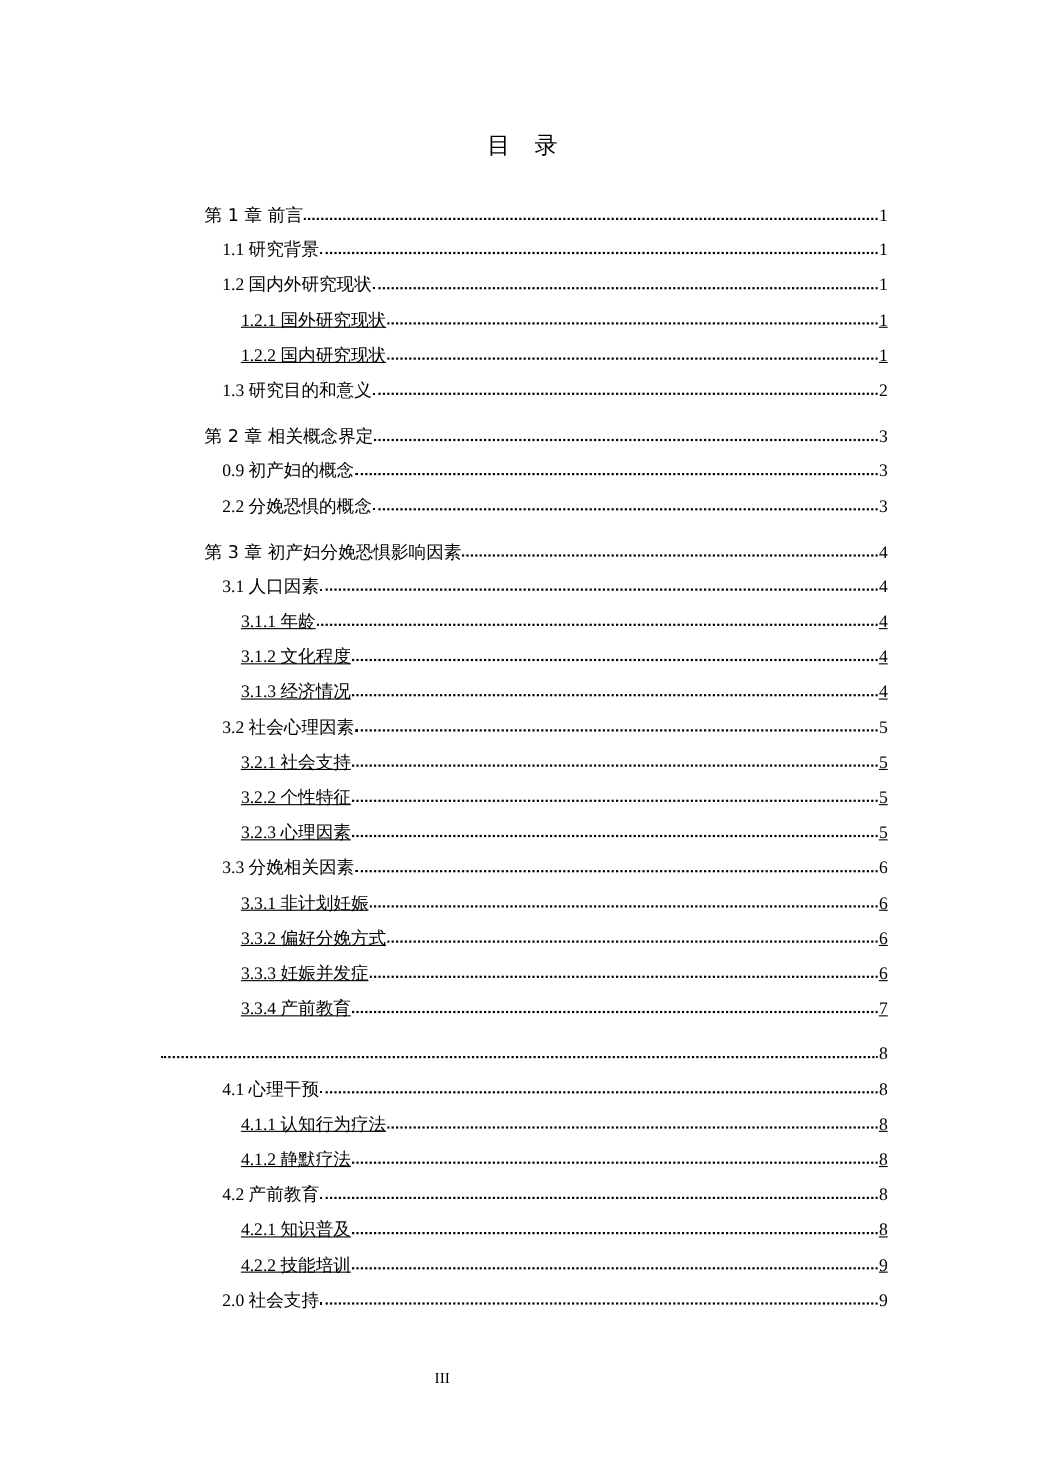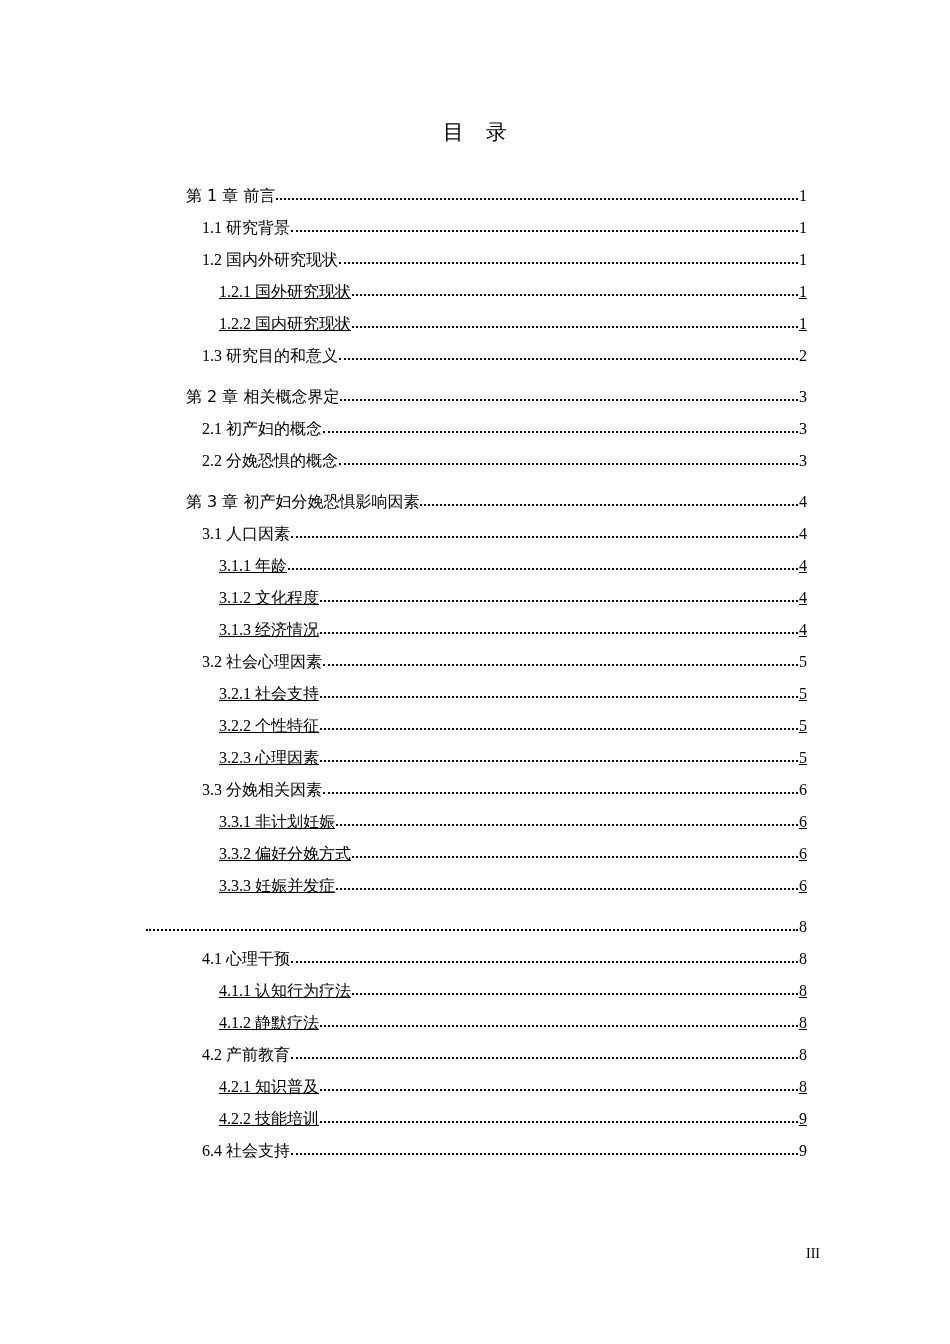--- a/index.html
+++ b/index.html
@@ -13,21 +13,21 @@
            font-size: 16px; white-space: nowrap; }
     .row.chapter { font-family: "DejaVu Sans", "Liberation Sans", sans-serif; font-size: 16px; }
     .row.chapter.gap { margin-top: 9px; text-align: right; }
     .row.l2 { padding-left: 16px; }
     .row.l3 { padding-left: 33px; text-decoration: underline; }
     .row .label { flex: none; margin-left: 41px; }
     .row .leader { flex: 1 1 auto; overflow: hidden; margin: 0 1px; position: relative; height: 14px; }
     .row .leader::before { content: ""; position: absolute; left: 0; right: 0; bottom: 1px;
            border-bottom: 2px dotted #000; }
     .row .page { flex: none; font-family: "Liberation Serif", serif; font-size: 16px; }
-    .footer { position: absolute; top: 1246px; left: 16px; width: 804px; text-align: right;
+    .footer { position: absolute; top: 1246px; left: 0; width: 804px; text-align: center;
               font-family: "Liberation Serif", serif; font-size: 14px; }
   </style>
 </head>
 <body>
 
 <div class="title">目录</div>
 
 <div class="toc">
   <div class="row chapter">
       <span class="label">第 1 章  前言</span>
@@ -59,21 +59,21 @@
       <span class="leader"></span>
       <span class="page">2</span>
     </div>
 
   <div class="row chapter gap">
       <span class="label">第 2 章  相关概念界定</span>
       <span class="leader"></span>
       <span class="page">3</span>
     </div>
   <div class="row l2">
-      <span class="label">2.1 初产妇的概念</span>
+      <span class="label">0.9 初产妇的概念</span>
       <span class="leader"></span>
       <span class="page">3</span>
     </div>
   <div class="row l2">
       <span class="label">2.2 分娩恐惧的概念</span>
       <span class="leader"></span>
       <span class="page">3</span>
     </div>
 
   <div class="row chapter gap">
@@ -134,20 +134,25 @@
   <div class="row l3">
       <span class="label">3.3.2 偏好分娩方式</span>
       <span class="leader"></span>
       <span class="page">6</span>
     </div>
   <div class="row l3">
       <span class="label">3.3.3 妊娠并发症</span>
       <span class="leader"></span>
       <span class="page">6</span>
     </div>
+  <div class="row l3">
+      <span class="label">3.3.4 产前教育</span>
+      <span class="leader"></span>
+      <span class="page">7</span>
+    </div>
 
   <div class="row chapter gap">
       <span class="leader"></span>
       <span class="page">8</span>
     </div>
   <div class="row l2">
       <span class="label">4.1 心理干预</span>
       <span class="leader"></span>
       <span class="page">8</span>
     </div>
@@ -170,19 +175,19 @@
       <span class="label">4.2.1 知识普及</span>
       <span class="leader"></span>
       <span class="page">8</span>
     </div>
   <div class="row l3">
       <span class="label">4.2.2 技能培训</span>
       <span class="leader"></span>
       <span class="page">9</span>
     </div>
   <div class="row l2">
-      <span class="label">6.4 社会支持</span>
+      <span class="label">2.0 社会支持</span>
       <span class="leader"></span>
       <span class="page">9</span>
     </div>
 </div>
 
 <div class="footer">III</div>
 
 </body></html>

